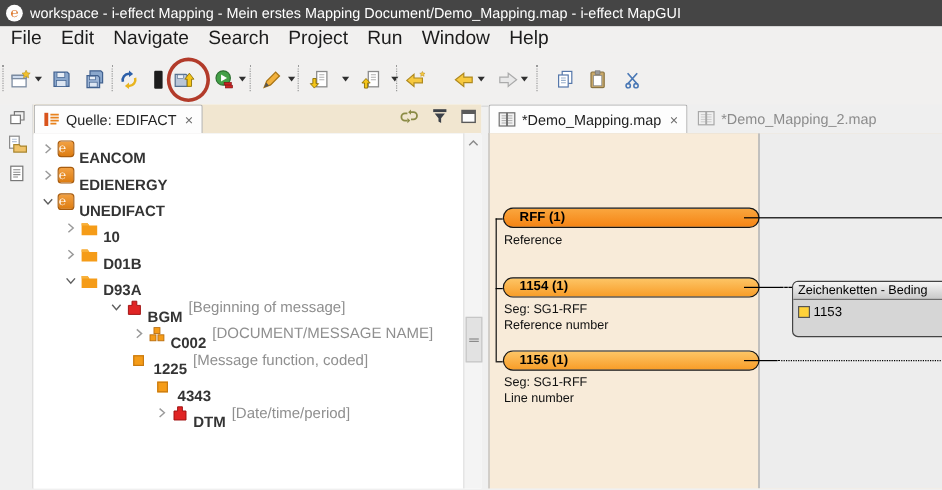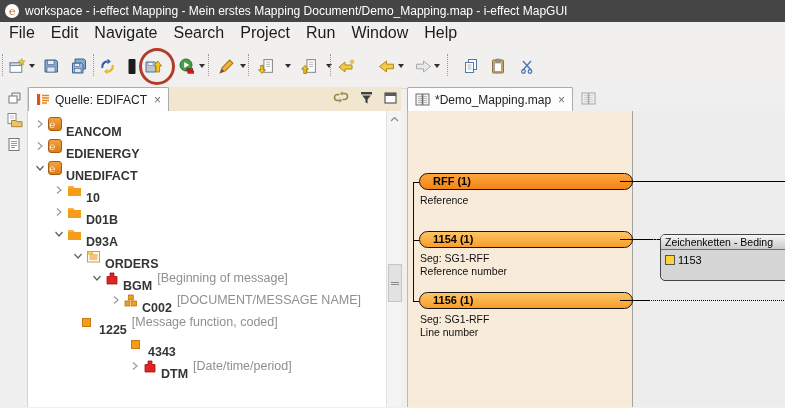--- a/index.html
+++ b/index.html
@@ -360,36 +360,20 @@
             </span>
           <span class="ic">
               <svg width="15" height="13" viewBox="0 0 15 13">
                 <path d="M1 2h5l1.5 2H14v8H1z" fill="#f59c18"></path>
                 <path d="M1 2h5l1.5 2H1z" fill="#f8b13c"></path>
               </svg>
             </span>
           <span class="tname">D93A</span>
             <span class="tdesc"></span>
         </div>
-        <div class="trow" style="padding-left:42px">
-          <span class="chev">
-              <svg width="10" height="8" viewBox="0 0 10 8">
-                <path d="M1.5 2L5 6 8.5 2" fill="none" stroke="#5f5f5f" stroke-width="1.2"></path>
-              </svg>
-            </span>
-          <span class="ic">
-              <svg width="15" height="13" viewBox="0 0 15 13">
-                <rect x="1.5" y="1.5" width="12" height="10.5" fill="#fffbe8" stroke="#c8a23c"></rect>
-                <path d="M3.5 5h8M3.5 7h8M3.5 9h8" stroke="#e8891c" stroke-width="1.1"></path>
-                <path d="M1.5 1.5h5v2.6h-5z" fill="#f5d24a" stroke="#c8a23c" stroke-width=".6"></path>
-              </svg>
-            </span>
-          <span class="tname">ORDERS</span>
-            <span class="tdesc"></span>
-        </div>
         <div class="trow" style="padding-left:61px">
           <span class="chev">
               <svg width="10" height="8" viewBox="0 0 10 8">
                 <path d="M1.5 2L5 6 8.5 2" fill="none" stroke="#5f5f5f" stroke-width="1.2"></path>
               </svg>
             </span>
           <span class="ic">
               <svg width="14" height="13" viewBox="0 0 14 13">
                 <path d="M2 4.5h3V1h4v3.5h3V12H2z" fill="#e02424" stroke="#9e1212" stroke-width=".8"></path>
               </svg>
@@ -406,21 +390,21 @@
           <span class="ic">
               <svg width="14" height="13" viewBox="0 0 14 13">
                 <rect x="4.3" y="1" width="5" height="5" fill="#f59c18" stroke="#b56a0a" stroke-width=".7"></rect>
                 <rect x="1" y="7" width="5" height="5" fill="#f59c18" stroke="#b56a0a" stroke-width=".7"></rect>
                 <rect x="7.6" y="7" width="5" height="5" fill="#f59c18" stroke="#b56a0a" stroke-width=".7"></rect>
               </svg>
             </span>
           <span class="tname">C002</span>
             <span class="tdesc">[DOCUMENT/MESSAGE NAME]</span>
         </div>
-        <div class="trow" style="padding-left:50px">
+        <div class="trow" style="padding-left:79px">
           <span class="ic bullet"></span>
           <span class="tname">1225</span>
             <span class="tdesc">[Message function, coded]</span>
         </div>
         <div class="trow" style="padding-left:99px">
           <span class="ic bullet"></span>
           <span class="tname">4343</span>
         </div>
         <div class="trow" style="padding-left:99px">
           <span class="chev">
@@ -460,20 +444,21 @@
             </svg>
           <span class="tablabel">*Demo_Mapping.map</span>
           <span class="tab-close">×</span>
         </div>
         <div class="etab inactive">
           <svg width="15" height="13" viewBox="0 0 15 13">
               <rect x="1" y="1" width="13" height="11" fill="#f2f2f2" stroke="#6f6f6f"></rect>
               <path d="M3 3.5h9M3 5.5h9M3 7.5h9M3 9.5h9" stroke="#aaa" stroke-width=".8"></path>
               <rect x="6.7" y="1" width="1.6" height="11" fill="#6f6f6f"></rect>
             </svg>
+          <span class="tablabel">*Demo_Mapping_2.map</span>
         </div>
       </div>
 
       <div class="canvas">
         <div class="canvas-gray"></div>
 
         <div class="vline" style="left:5px;top:71px;height:119px"></div>
         <div class="hline" style="left:5px;top:71px;width:6px"></div>
         <div class="hline" style="left:5px;top:129px;width:6px"></div>
         <div class="hline" style="left:5px;top:190px;width:6px"></div>

